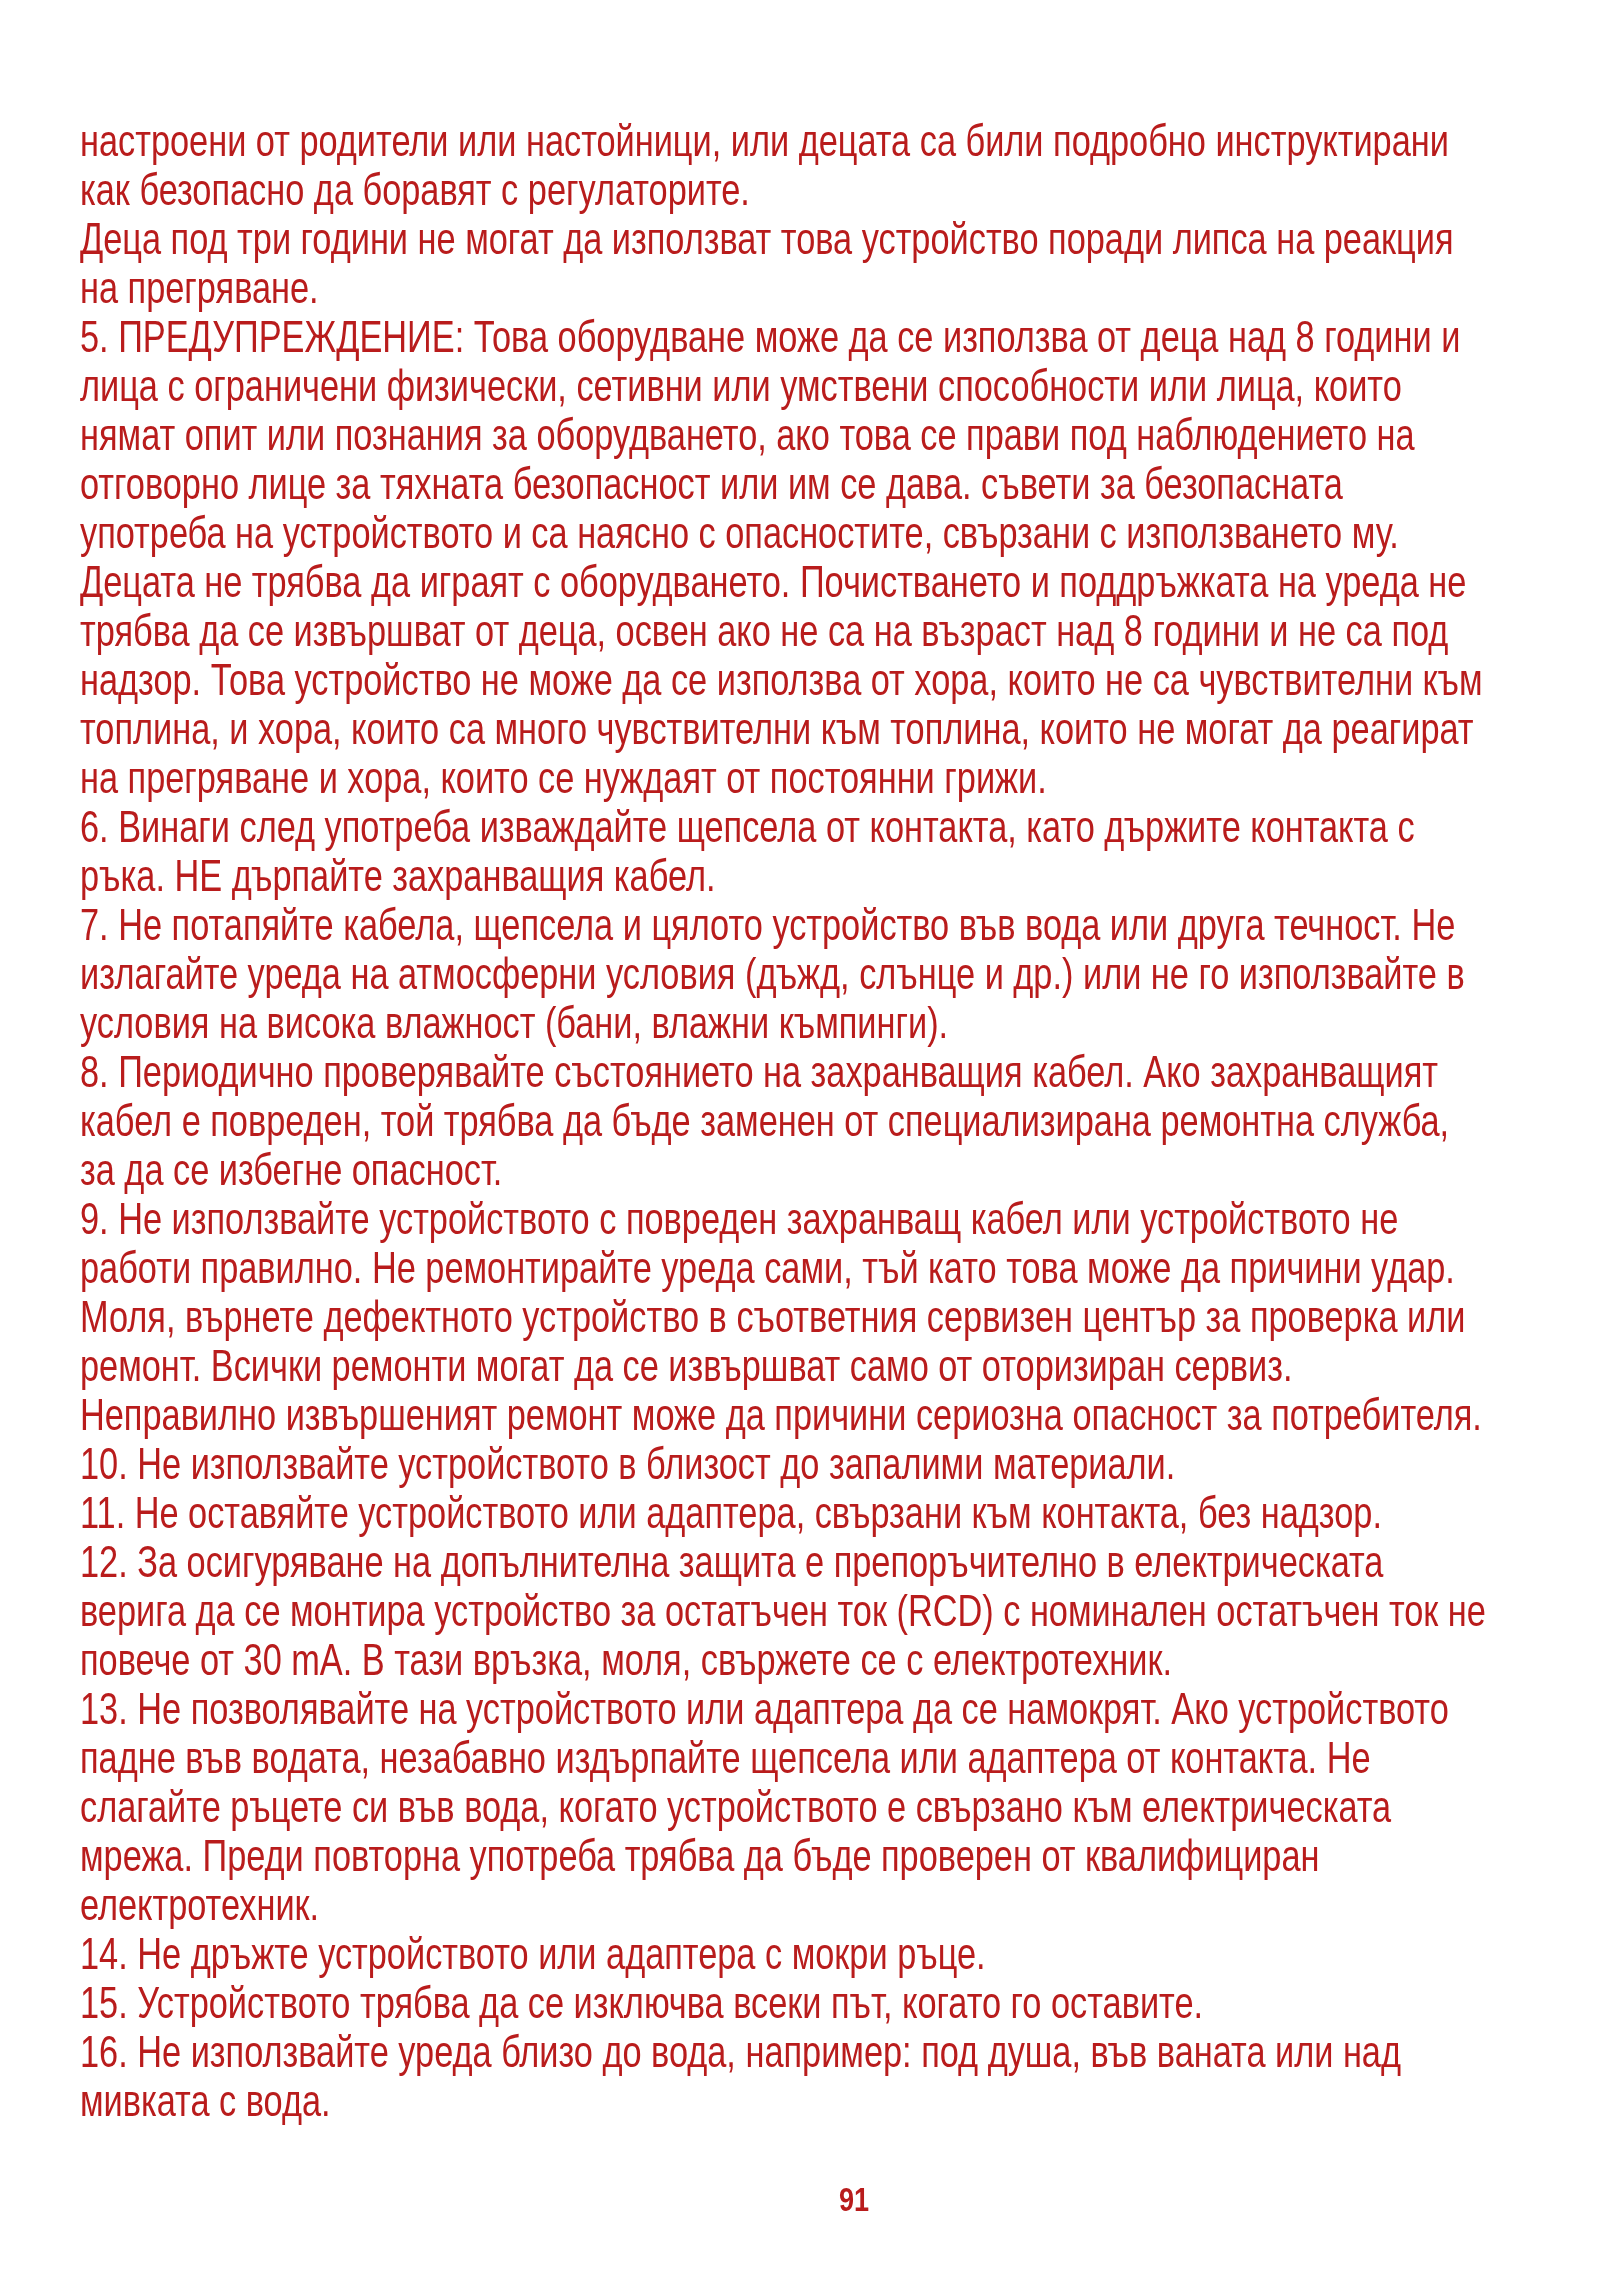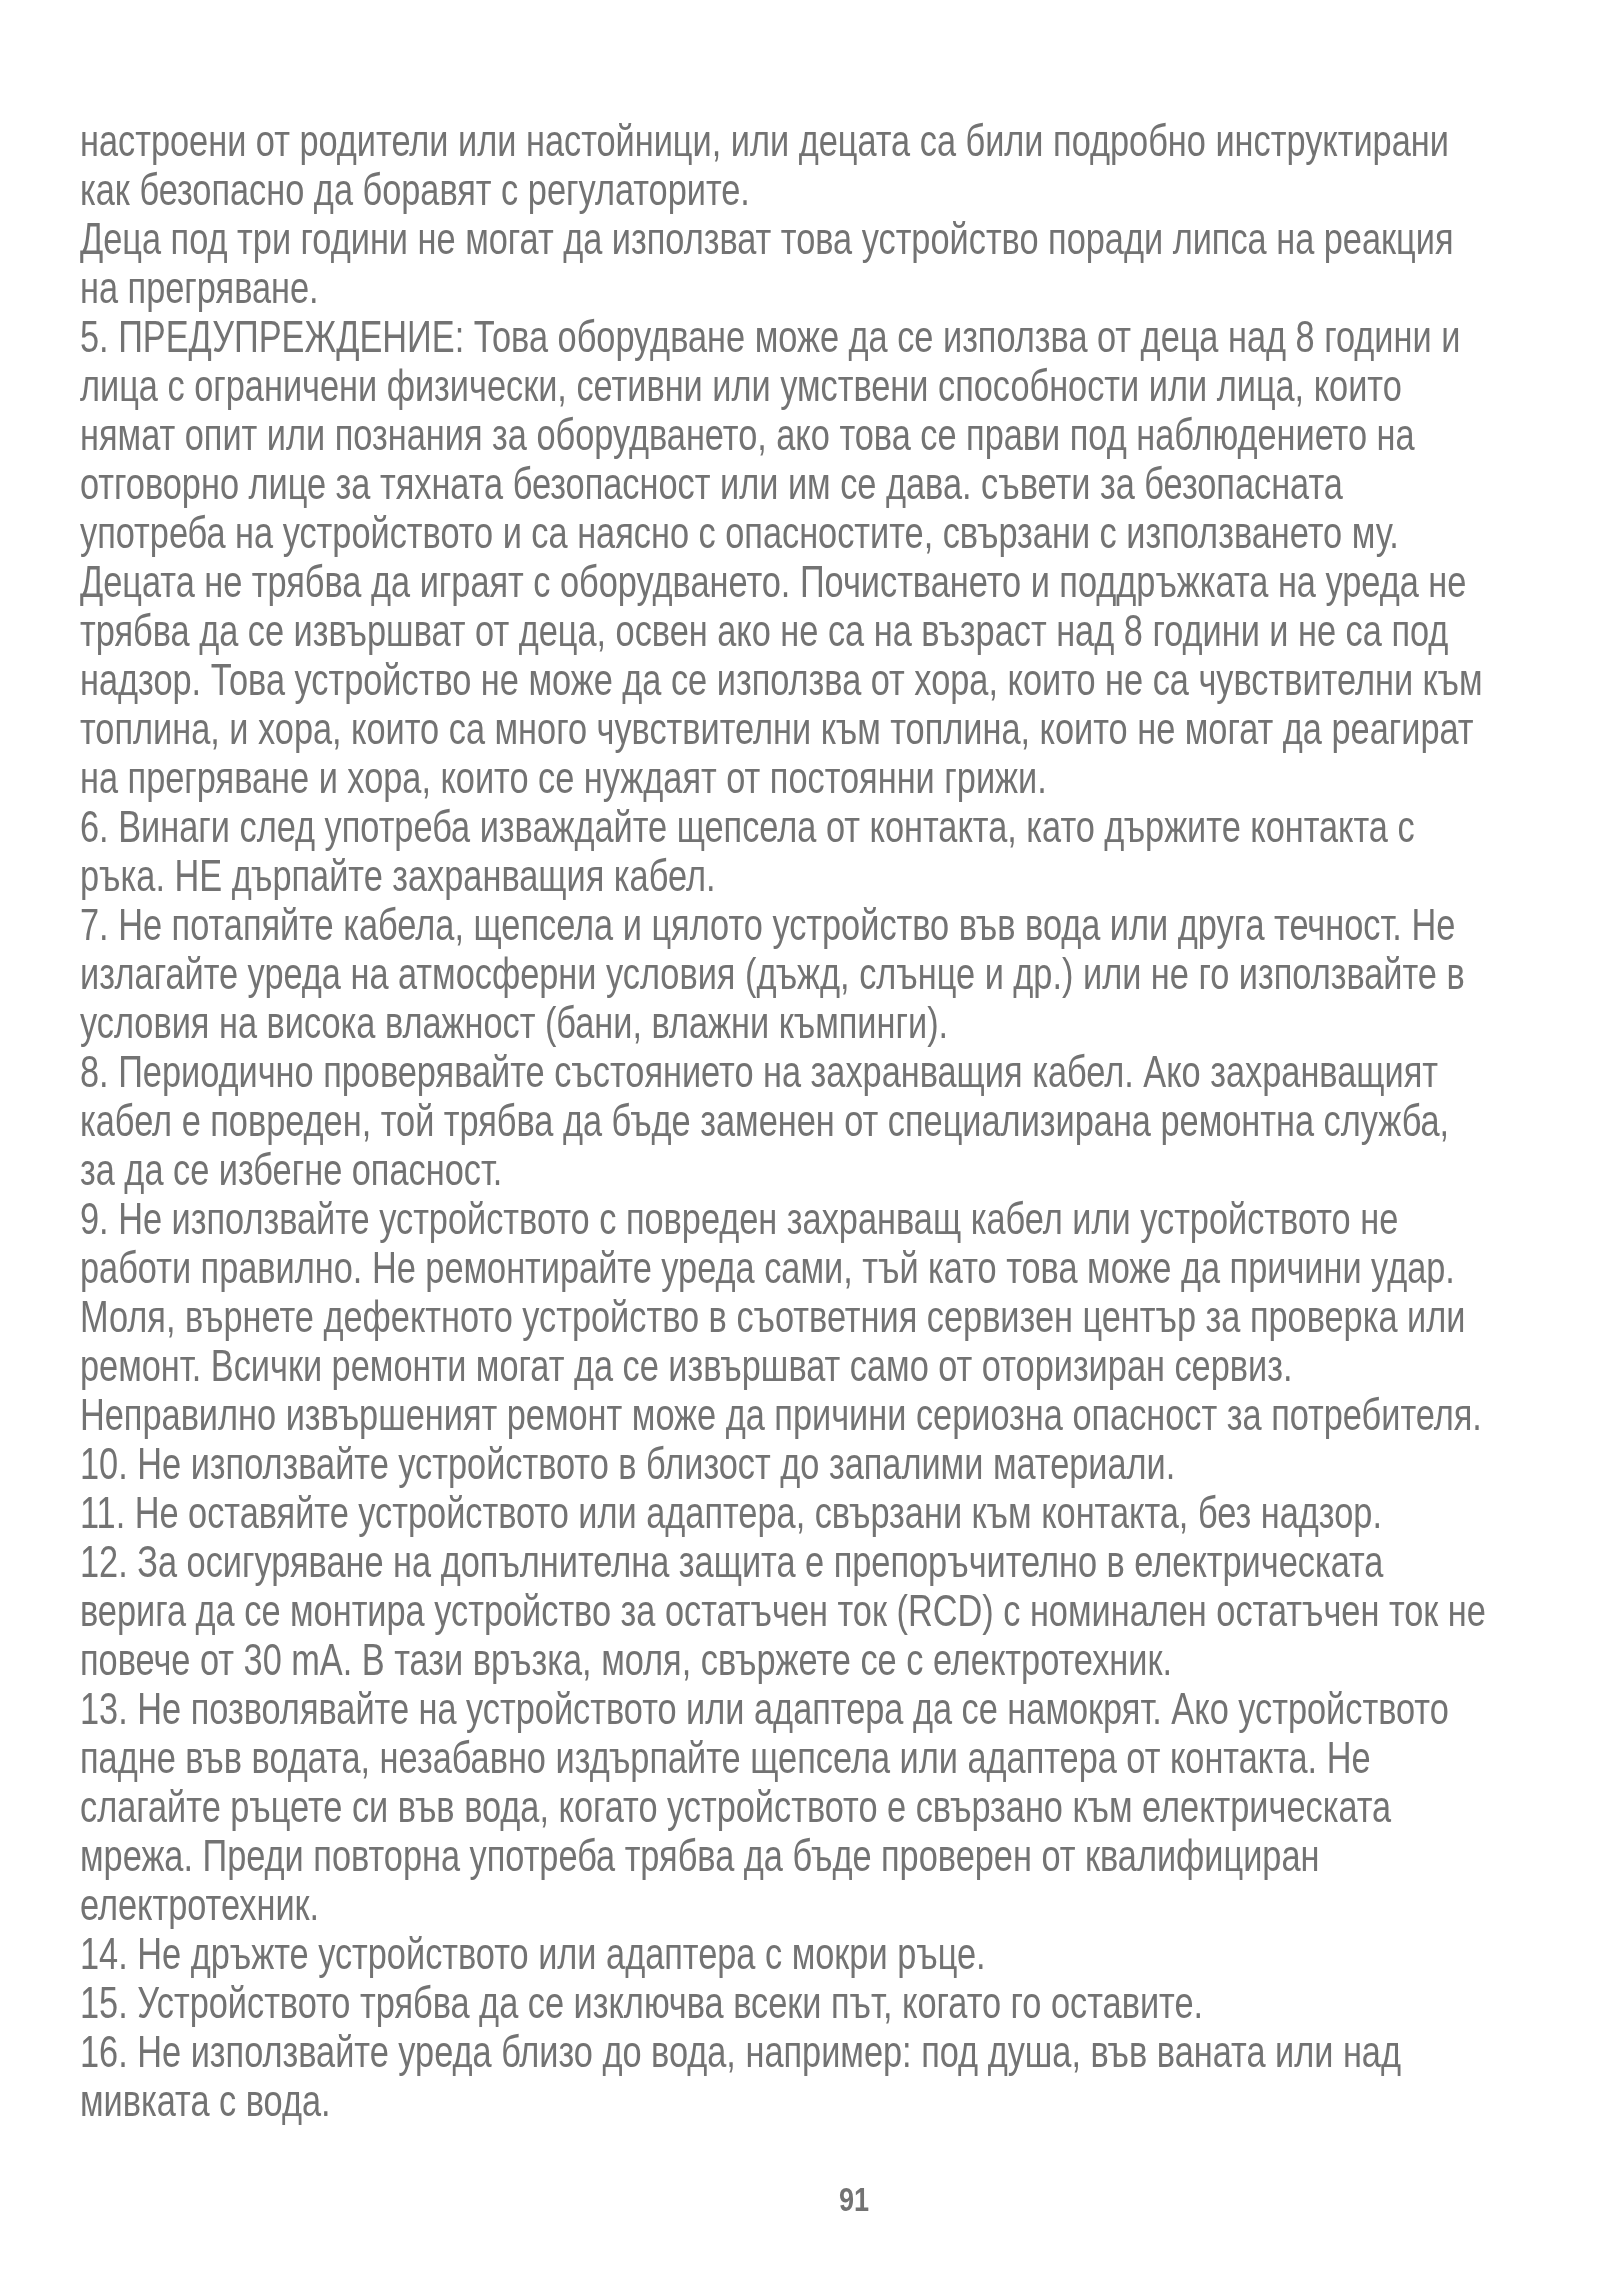--- a/index.html
+++ b/index.html
@@ -11,21 +11,21 @@
     width: 1621px;
     height: 2293px;
     overflow: hidden;
   }
   .page {
     position: relative;
     width: 1398px;
     height: 2293px;
     background: #ffffff;
     font-family: "Liberation Sans", sans-serif;
-    color: #737373;
+    color: #b91c1c;
   }
   .body-text {
     position: absolute;
     left: 80px;
     top: 116px;
     width: 1541px;
   }
   .text-line {
     font-size: 44px;
     line-height: 49px;

